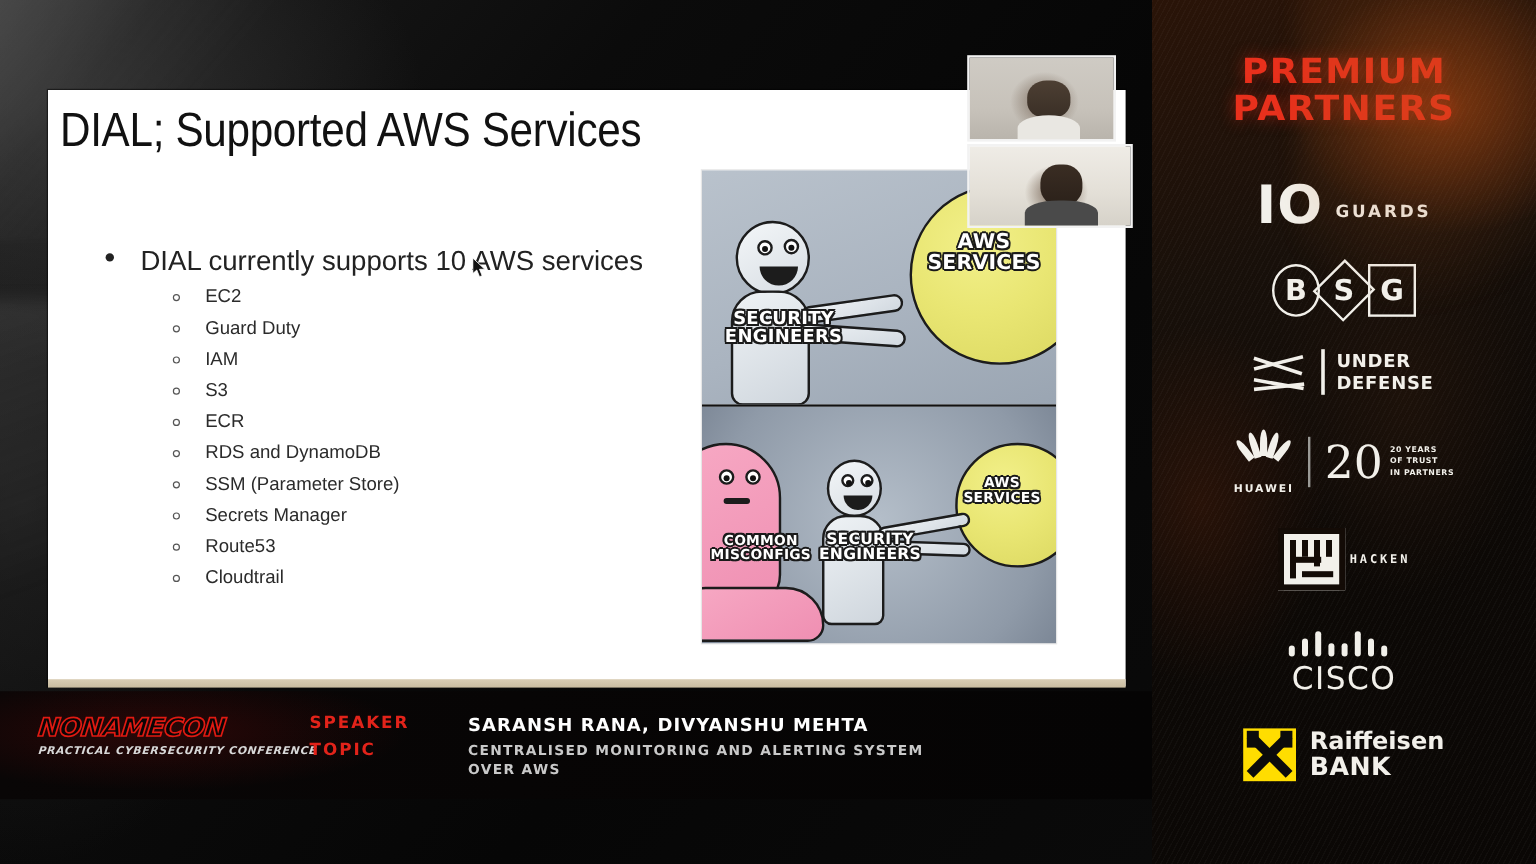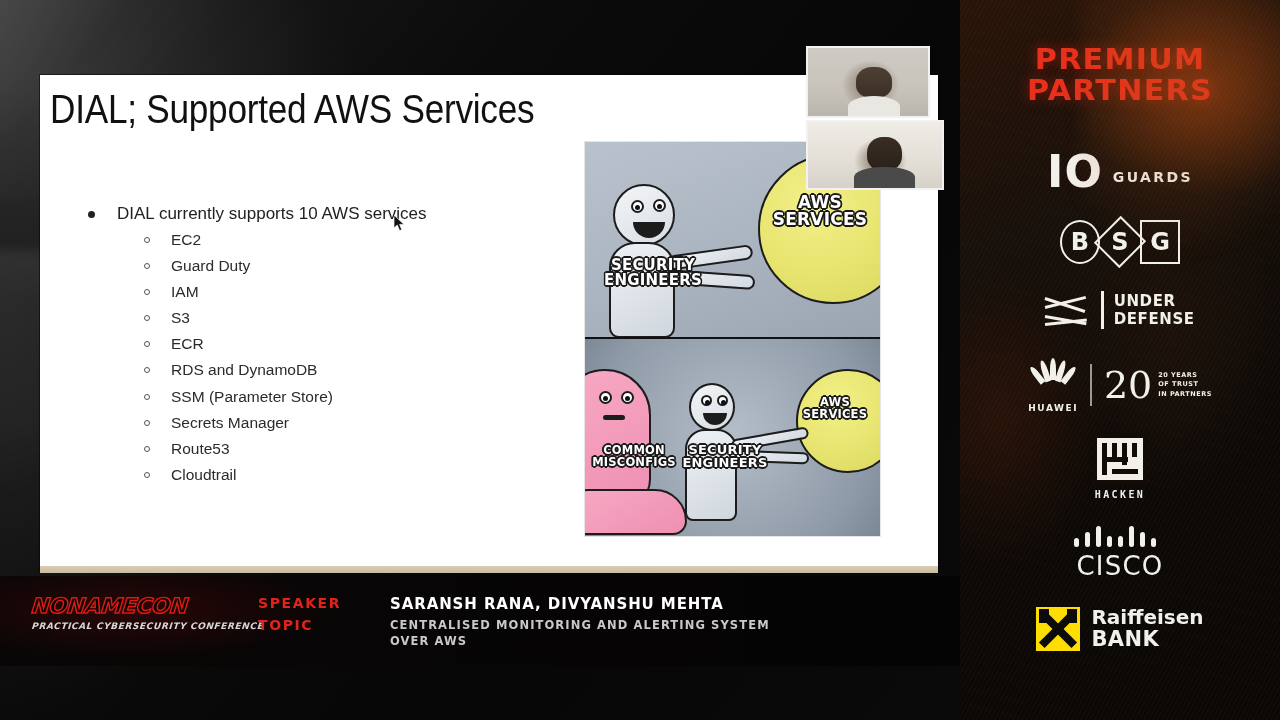--- a/index.html
+++ b/index.html
@@ -51,21 +51,21 @@
   .slide-title {
     position: absolute; left: 10px; top: 12px;
     font-family: "Liberation Sans Narrow", "Liberation Sans", sans-serif;
     font-size: 40px; font-weight: 400; color: #111;
     letter-spacing: -0.3px;
     transform: scaleX(0.88); transform-origin: left center;
   }
   .bullets { position: absolute; left: 48px; top: 128px; width: 520px; }
   .bullet-l1 {
     display: flex; align-items: flex-start; gap: 22px;
-    font-size: 17px; color: #222; line-height: 1.25;
+    font-size: 23px; color: #222; line-height: 1.25;
   }
   .bullet-l1 .dot {
     width: 7px; height: 7px; border-radius: 50%; background: #222;
     margin-top: 8px; flex: 0 0 auto;
   }
   .sub-list { margin-top: 7px; margin-left: 56px; }
   .bullet-l2 {
     display: flex; align-items: flex-start; gap: 21px;
     font-size: 15.5px; color: #2b2b2b; line-height: 1.1; margin-bottom: 9px;
   }
@@ -314,21 +314,21 @@
   .hw-divider { width: 1.6px; height: 42px; background: #9a9a96; }
   .hw-20 { display: flex; align-items: center; gap: 6px; }
   .hw-20-num {
     font-family: "DejaVu Serif", serif;
     font-size: 38px; font-weight: 400; line-height: 1;
   }
   .hw-20-txt {
     font-family: "DejaVu Sans", sans-serif;
     font-size: 6.5px; font-weight: 700; letter-spacing: 0.5px; line-height: 1.45;
   }
-  .sp-hacken { top: 430px; height: 72px; flex-direction: column; gap: 4px; }
+  .sp-hacken { top: 430px; height: 72px; flex-direction: row; gap: 4px; }
   .hk-mark {
     width: 56px; height: 52px; position: relative; overflow: hidden;
     background: #f2f0ea;
   }
   .hk-mark i { position: absolute; background: #130b06; }
   .hk-word {
     font-family: "DejaVu Sans Mono", monospace;
     font-size: 10px; font-weight: 700; letter-spacing: 2.4px;
   }
   .sp-cisco { top: 518px; height: 70px; flex-direction: column; gap: 4px; }

